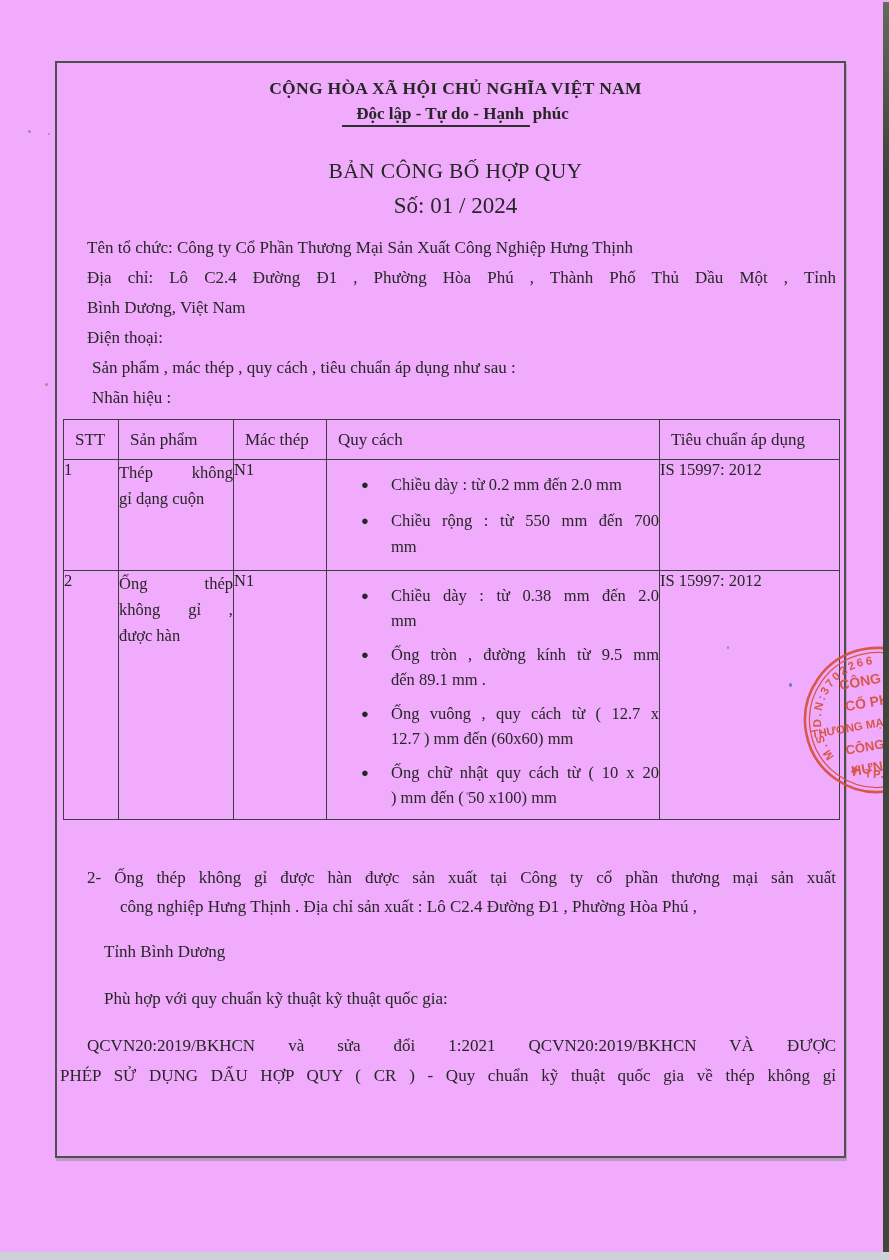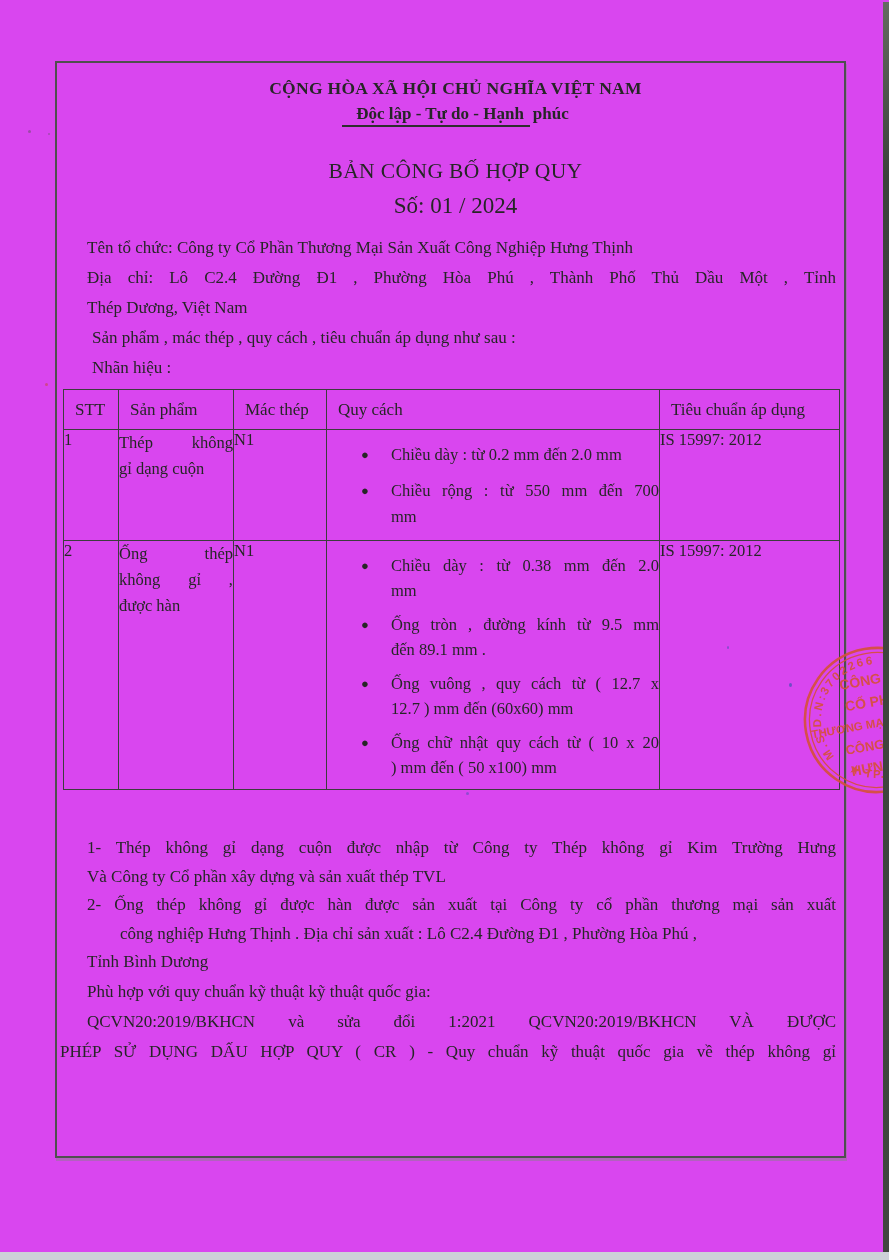--- a/index.html
+++ b/index.html
@@ -1,17 +1,17 @@
 <!DOCTYPE html>
 <html><head>
 <meta charset="utf-8">
 <style>
   html,body{margin:0;padding:0;}
   body{width:889px;height:1260px;background:#fcfbf7;overflow:hidden;}
-  .scan{position:relative;width:889px;height:1260px;background:#d946ef;overflow:hidden;
+  .scan{position:relative;width:889px;height:1260px;background:#f0abfc;overflow:hidden;
         font-family:"Liberation Serif",serif;color:#262626;}
   
   .frame{position:absolute;left:55px;top:61px;width:791px;height:1097px;
          border:2px solid #4f4f4f;box-sizing:border-box;padding:12px 8px 0 30px;
          box-shadow:1px 3px 0 rgba(130,130,130,.45);background:transparent;}
   
   .doc-header{text-align:center;margin-left:-12px;}
   .national{font-size:17.5px;font-weight:bold;line-height:26px;letter-spacing:.3px;}
   .motto{font-size:17px;font-weight:bold;line-height:26px;}
   .motto-u{border-bottom:2px solid #2e2e2e;padding:0 6px 2px 14px;text-align:right;}
@@ -36,21 +36,21 @@
   td.prod{padding:11px 5px 0 6px;line-height:26px;}
   td.std{padding:12px 4px 0 14px;}
   .speclist{padding:12px 0 0 34px;}
   .spec-item{display:flex;margin-bottom:10px;}
   tr.r2 .spec-item{margin-bottom:9px;}
   .bullet{width:8px;flex:0 0 8px;font-size:13px;line-height:25px;margin-right:22px;}
   .spec-text{flex:1;line-height:25px;min-width:0;}
   tr.r1 .spec-text,tr.r1 .bullet{line-height:26px;}
   
   .notes{margin-top:44px;font-size:17px;line-height:28.5px;}
-  .notes p{margin:0;}
+  .notes p{margin:17px;}
   .note-2 > div:nth-child(n+2){padding-left:33px;}
   .region{margin-left:-6px;}
   .conform{margin-top:2px;line-height:30px;}
   .qcvn{line-height:30px;}
   .qcvn > div{text-align:justify;text-align-last:justify;}
   .qcvn > div:last-child{margin-left:-27px;}
   
   .edge-right{position:absolute;left:883px;top:2px;width:6px;height:1251px;
               background:linear-gradient(#646a60,#3d423c 14%,#41463f);z-index:6;}
   .edge-bottom{position:absolute;left:0;top:1252px;width:889px;height:8px;background:#cdd1d8;z-index:6;}
@@ -68,22 +68,23 @@
       <div class="national">CỘNG HÒA XÃ HỘI CHỦ NGHĨA VIỆT NAM</div>
       <div class="motto"><span class="motto-u">Độc lập - Tự do - Hạnh</span><span class="motto-tail">phúc</span></div>
       <div class="doc-title">BẢN CÔNG BỐ HỢP QUY</div>
       <div class="doc-number">Số: 01 / 2024</div>
     </div>
 
     <div class="bodytext">
       <p>Tên tổ chức: Công ty Cổ Phần Thương Mại Sản Xuất Công Nghiệp Hưng Thịnh</p>
       <div class="fill-lines">
           <div>Địa chỉ: Lô C2.4 Đường Đ1 , Phường Hòa Phú , Thành Phố Thủ Dầu Một , Tỉnh</div>
-          <div>Thép Dương, Việt Nam</div>
+          <div>Bình Dương, Việt Nam</div>
         </div>
+      <p>Điện thoại:</p>
       <p class="ind">Sản phẩm , mác thép , quy cách , tiêu chuẩn áp dụng như sau :</p>
       <p class="ind">Nhãn hiệu :</p>
     </div>
 
     <table class="spec">
       <colgroup>
         <col style="width:55px">
           <col style="width:115px">
           <col style="width:93px">
           <col style="width:333px">
@@ -162,24 +163,20 @@
                   </div>
             </div>
           </div>
         </td>
         <td class="std">IS 15997: 2012</td>
       </tr>
     </tbody>
       </table>
 
     <div class="notes">
-      <div class="fill-lines">
-          <div>1-  Thép không gỉ dạng cuộn được nhập từ Công ty Thép không gỉ Kim Trường Hưng</div>
-          <div>Và Công ty Cổ phần xây dựng và sản xuất thép TVL</div>
-        </div>
       <div class="fill-lines note-2">
           <div>2-  Ống thép không gỉ được hàn được sản xuất tại Công ty cổ phần thương mại sản xuất</div>
           <div>công nghiệp Hưng Thịnh . Địa chỉ sản xuất : Lô C2.4 Đường Đ1 , Phường Hòa Phú ,</div>
         </div>
       <p class="region">Tỉnh Bình Dương</p>
       <p class="conform">Phù hợp với quy chuẩn kỹ thuật kỹ thuật quốc gia:</p>
       <div class="qcvn">
           <div>QCVN20:2019/BKHCN và sửa đổi 1:2021 QCVN20:2019/BKHCN VÀ ĐƯỢC</div>
           <div>PHÉP SỬ DỤNG DẤU HỢP QUY ( CR ) -  Quy chuẩn kỹ thuật quốc gia về thép không gỉ</div>
         </div>

